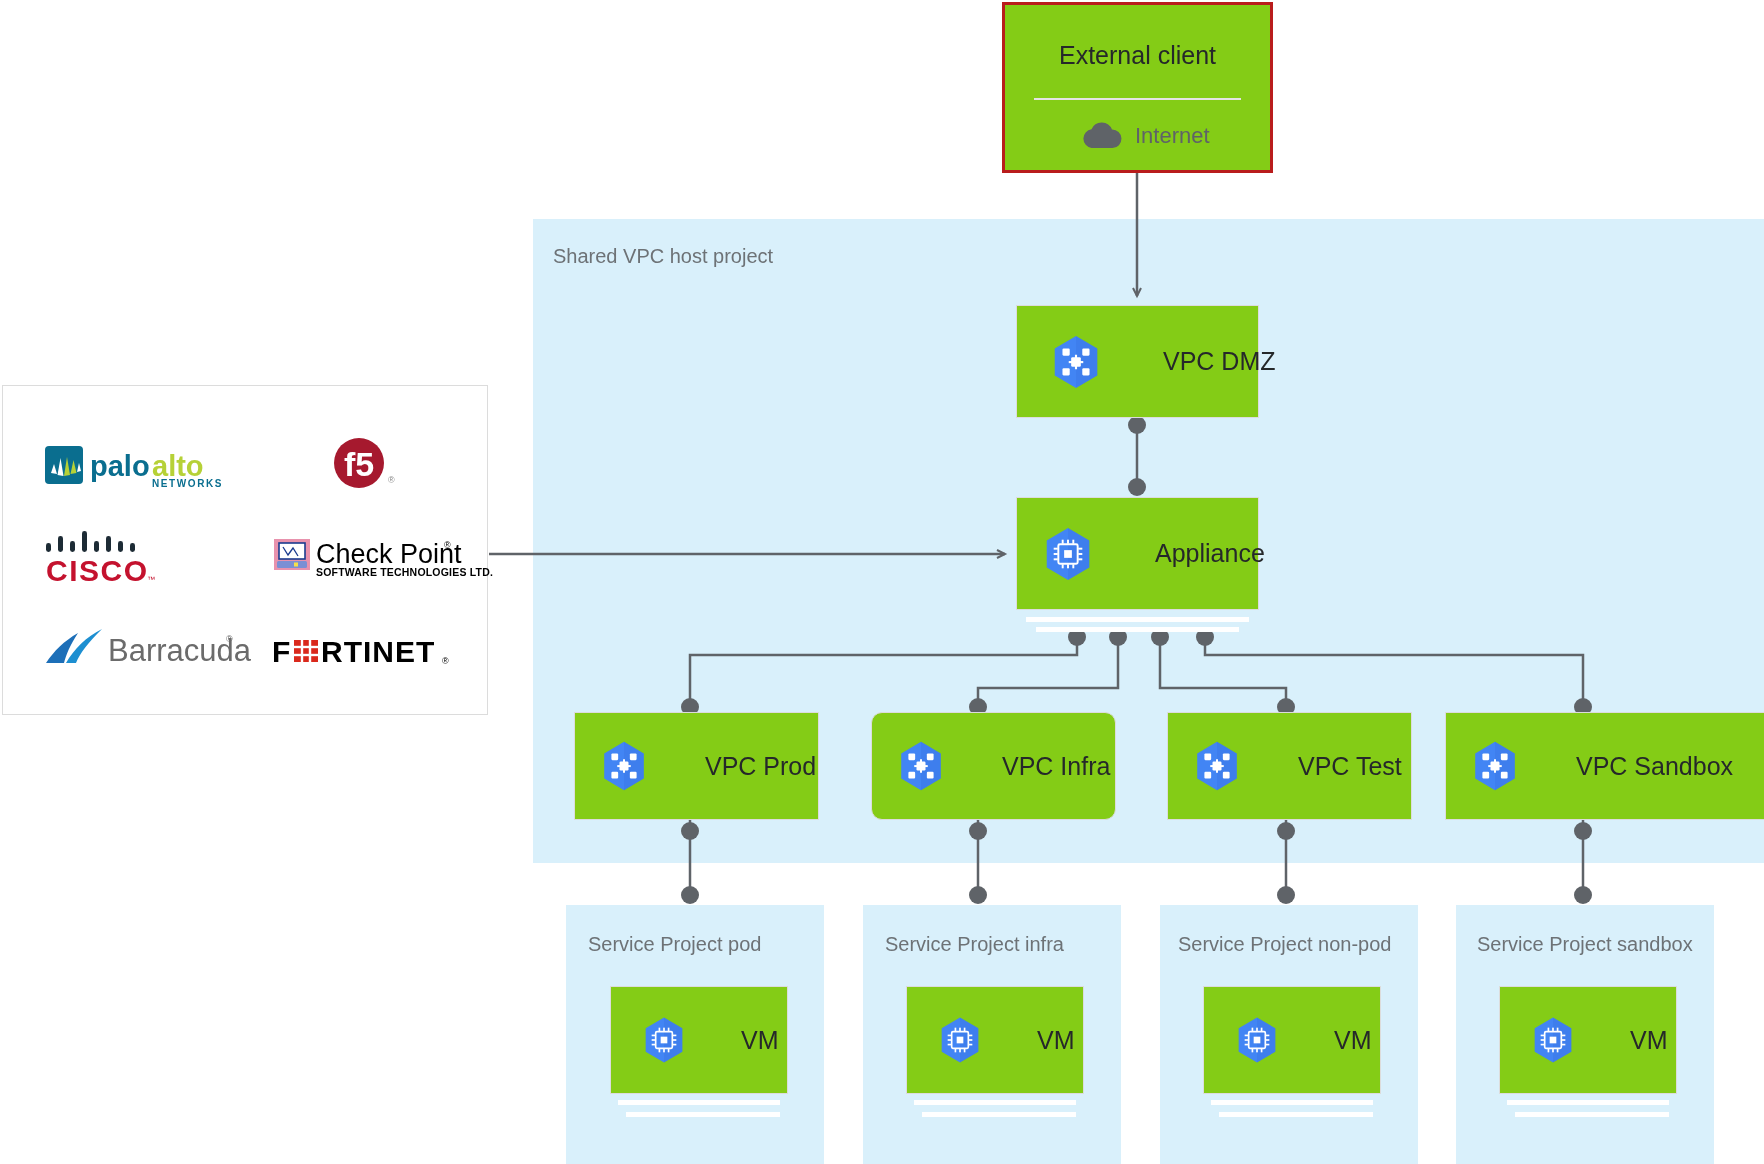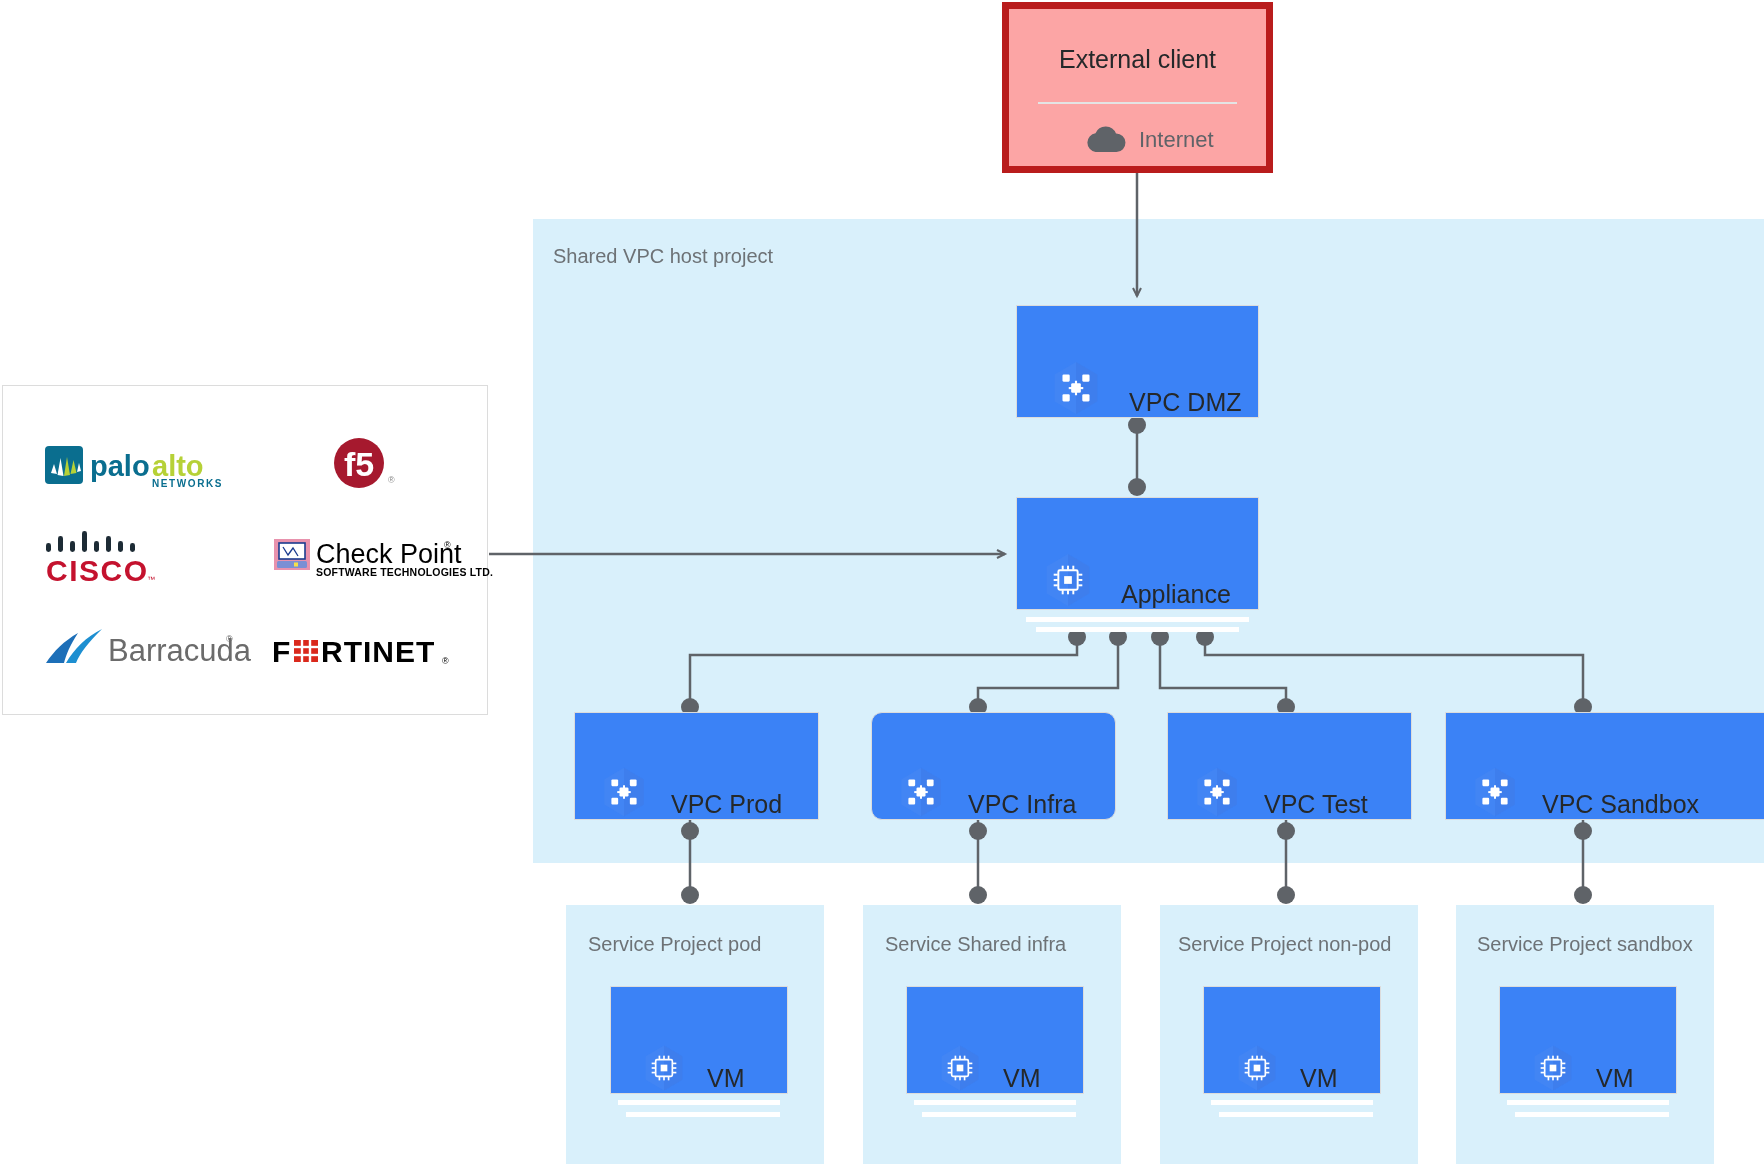--- a/index.html
+++ b/index.html
@@ -6,28 +6,28 @@
   body{font-family:"Liberation Sans","DejaVu Sans",sans-serif;}
   #stage{position:relative;width:1764px;height:1164px;overflow:hidden;background:#fff;}
 
   .abs{position:absolute;}
 
   
   .region{background:#d9f0fb;}
   .region-label{position:absolute;color:#6d7276;font-size:20px;white-space:nowrap;}
 
   
-  .card{position:absolute;background:#3b82f6;border:1px solid #dcdcdc;box-sizing:border-box;
-        display:flex;align-items:flex-end;}
+  .card{position:absolute;background:#84cc16;border:1px solid #dcdcdc;box-sizing:border-box;
+        display:flex;align-items:center;gap:34px;}
   .card .lbl{font-size:25px;color:#25282a;white-space:nowrap;}
 
   .stack-line{position:absolute;background:#ffffff;height:5px;}
 
   
-  .ext-card{position:absolute;background:#fca5a5;border:7px solid #b91c1c;box-sizing:border-box;}
+  .ext-card{position:absolute;background:#84cc16;border:3px solid #b91c1c;box-sizing:border-box;}
   .ext-title{position:absolute;left:0;right:0;text-align:center;font-size:25px;color:#25282a;}
   .ext-rule{position:absolute;height:2px;background:#e4e4e4;}
   .ext-net{position:absolute;display:flex;align-items:center;gap:14px;}
   .ext-net .t{font-size:22px;color:#5f6368;}
 
   
   .vendor-panel{position:absolute;background:#fff;border:1px solid #dcdcdc;box-sizing:border-box;}
   .vlogo{position:absolute;display:flex;align-items:center;}
 
   svg{display:block;overflow:visible;}
@@ -38,21 +38,21 @@
 
 <div id="stage">
 
   <div class="region abs" style="left:533px;top:219px;width:1231px;height:644px;"></div>
   <div class="region-label" style="left:553px;top:245px;">Shared VPC host project</div>
 
   <div class="region abs" style="left:566px;top:905px;width:258px;height:259px;"></div>
   <div class="region-label" style="left:588px;top:933px;">Service Project pod</div>
 
   <div class="region abs" style="left:863px;top:905px;width:258px;height:259px;"></div>
-  <div class="region-label" style="left:885px;top:933px;">Service Shared infra</div>
+  <div class="region-label" style="left:885px;top:933px;">Service Project infra</div>
 
   <div class="region abs" style="left:1160px;top:905px;width:258px;height:259px;"></div>
   <div class="region-label" style="left:1178px;top:933px;">Service Project non-pod</div>
 
   <div class="region abs" style="left:1456px;top:905px;width:258px;height:259px;"></div>
   <div class="region-label" style="left:1477px;top:933px;">Service Project sandbox</div>
 
   <svg class="wires" viewBox="0 0 1764 1164" width="1764" height="1164">
     <defs>
       <marker id="arrowEnd" markerWidth="12" markerHeight="12" refX="9" refY="5" orient="auto" markerUnits="userSpaceOnUse">

